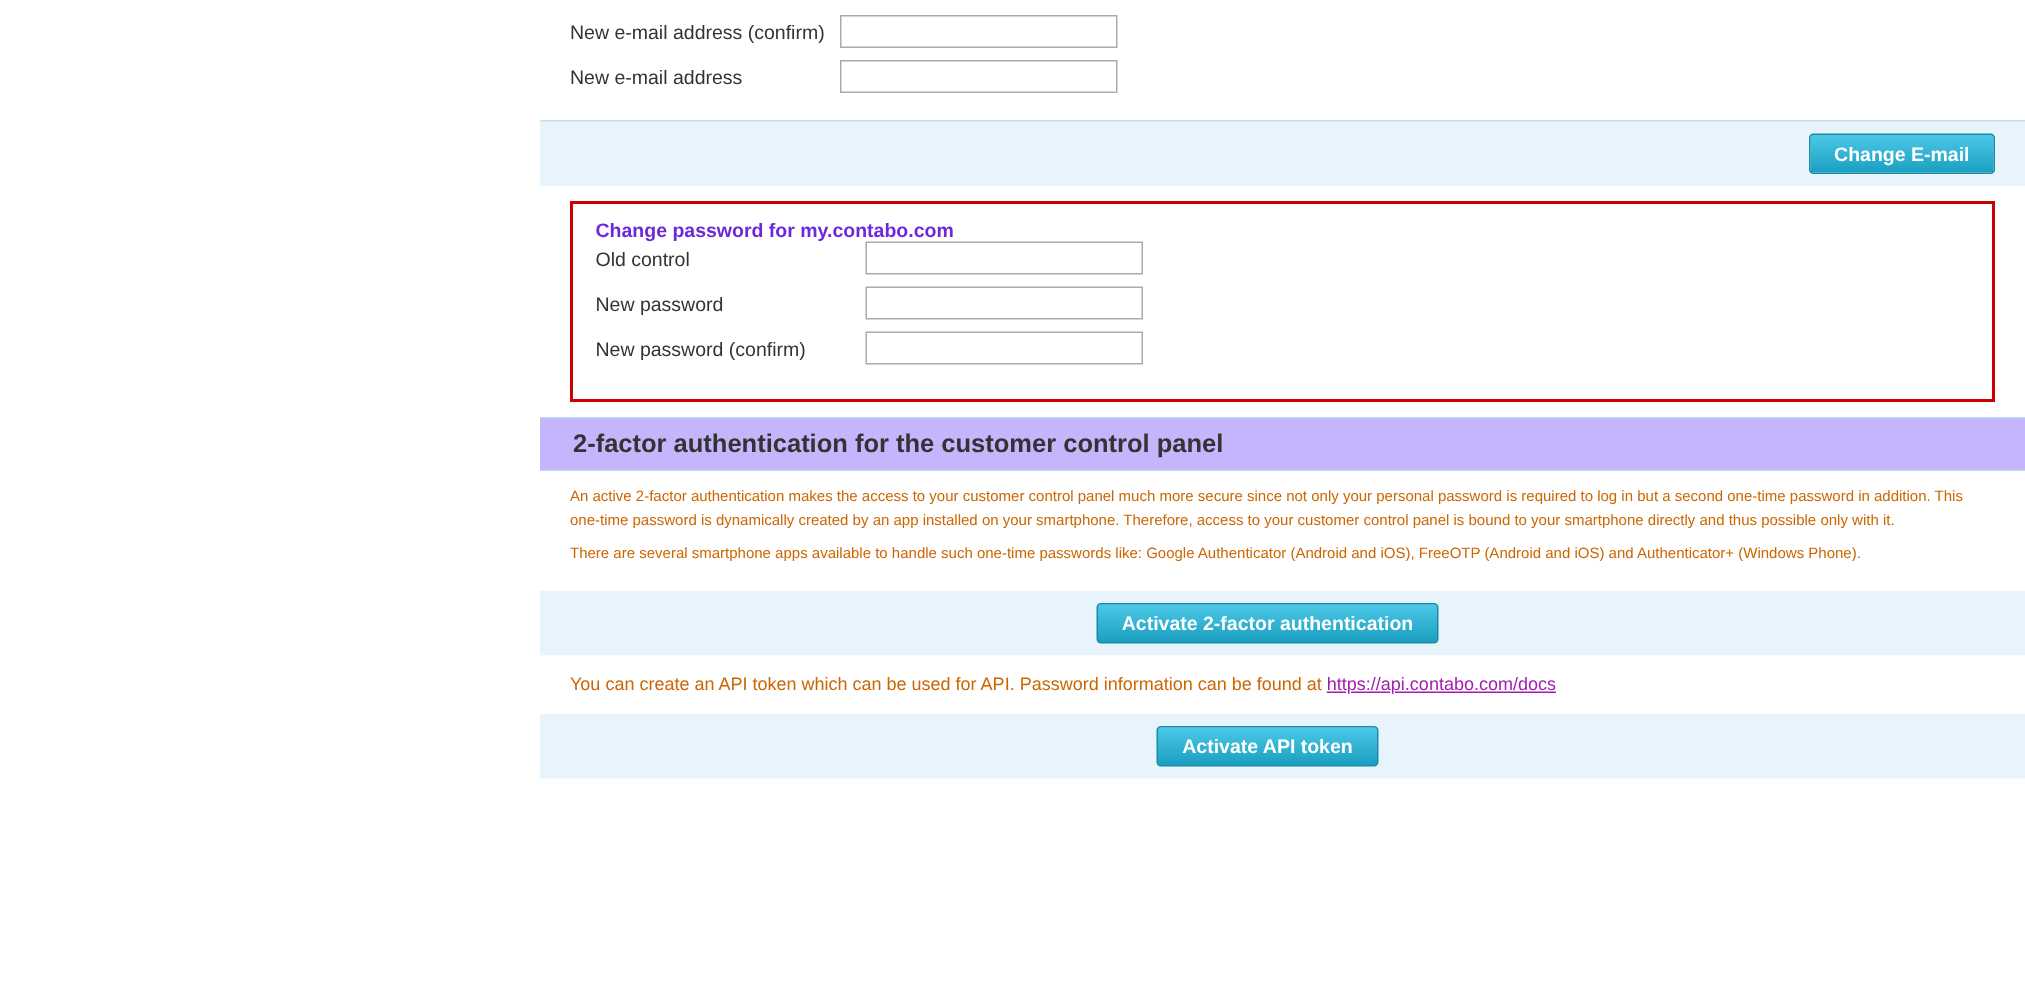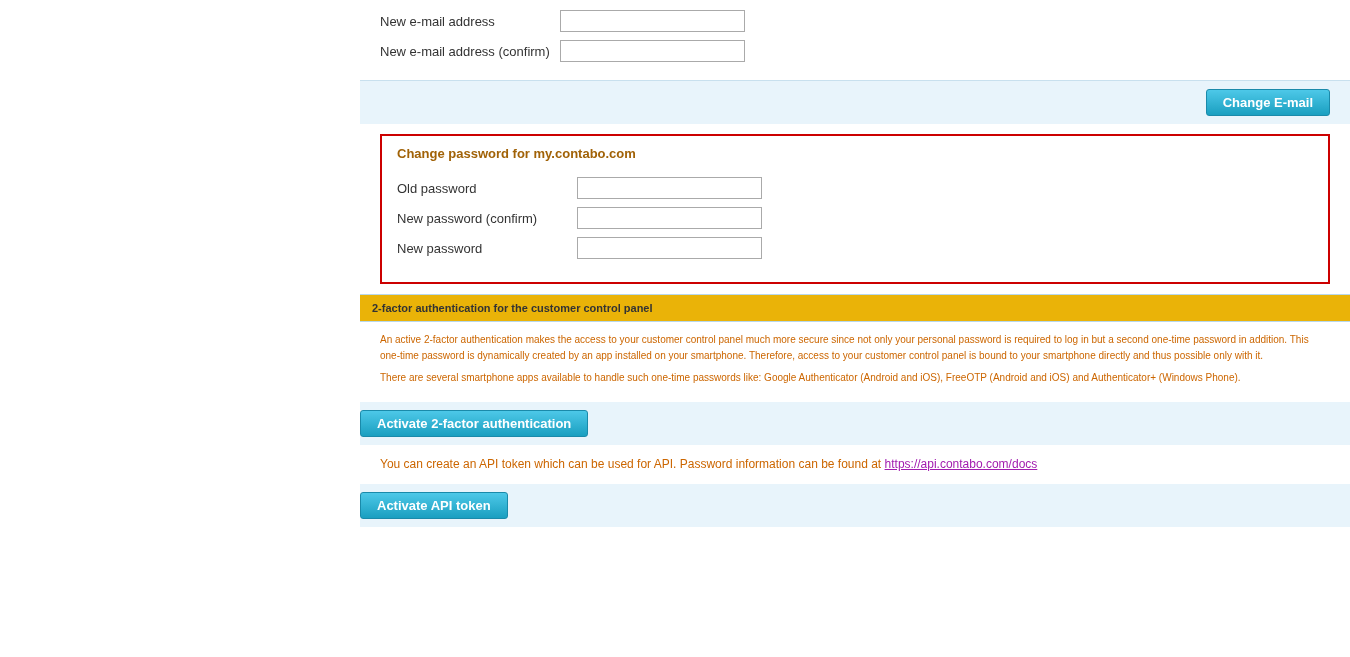--- a/index.html
+++ b/index.html
@@ -71,29 +71,29 @@
     .change-password-box {
       border: 2px solid #cc0000;
       margin: 10px 20px 10px 20px;
       padding: 10px 15px 15px 15px;
       background: #fff;
     }
 
     .change-password-box .section-title {
       font-size: 13px;
       font-weight: bold;
-      color: #a16207;
-      margin-bottom: 16px;
+      color: #6d28d9;
+      margin-bottom: 0;
     }
 
     
     .section-header {
-      background: #eab308;
-      padding: 7px 12px;
-      font-size: 11px;
+      background: #c4b5fd;
+      padding: 7px 22px;
+      font-size: 17px;
       font-weight: bold;
       color: #333;
       border-top: 1px solid #b8d8ec;
       border-bottom: 1px solid #b8d8ec;
     }
 
     .section-body {
       padding: 10px 20px;
       background: #fff;
     }
@@ -117,58 +117,58 @@
       line-height: 1.6;
     }
 
     .api-section-body p a {
       color: #a21caf;
       text-decoration: underline;
     }
 
     .button-row-small {
       display: flex;
-      justify-content: flex-start;
+      justify-content: center;
       padding: 8px 20px 8px 0;
       background: #e8f4fb;
     }
   </style>
 </head>
 <body>
 
 <div class="page-container">
   <div class="main-content">
 
     <div class="email-section">
       <div class="form-row">
-        <span class="form-label">New e-mail address</span>
+        <span class="form-label">New e-mail address (confirm)</span>
         <input type="text" class="form-input" style="">
       </div>
       <div class="form-row">
-        <span class="form-label">New e-mail address (confirm)</span>
+        <span class="form-label">New e-mail address</span>
         <input type="text" class="form-input" style="">
       </div>
     </div>
 
     <div class="button-row">
       <button class="btn-blue">Change E-mail</button>
     </div>
 
     <div class="change-password-box">
       <div class="section-title">Change password for my.contabo.com</div>
       <div class="form-row">
-        <span class="form-label">Old password</span>
+        <span class="form-label">Old control</span>
+        <input type="password" class="form-input" style="">
+      </div>
+      <div class="form-row">
+        <span class="form-label">New password</span>
         <input type="password" class="form-input" style="">
       </div>
       <div class="form-row">
         <span class="form-label">New password (confirm)</span>
-        <input type="password" class="form-input" style="">
-      </div>
-      <div class="form-row">
-        <span class="form-label">New password</span>
         <input type="password" class="form-input" style="">
       </div>
     </div>
 
 
     <div class="section-header">2-factor authentication for the customer control panel</div>
 
     <div class="section-body">
       <p>An active 2-factor authentication makes the access to your customer control panel much more secure since not only your personal password is required to log in but a second one-time password in addition. This one-time password is dynamically created by an app installed on your smartphone. Therefore, access to your customer control panel is bound to your smartphone directly and thus possible only with it.</p>
       <p>

